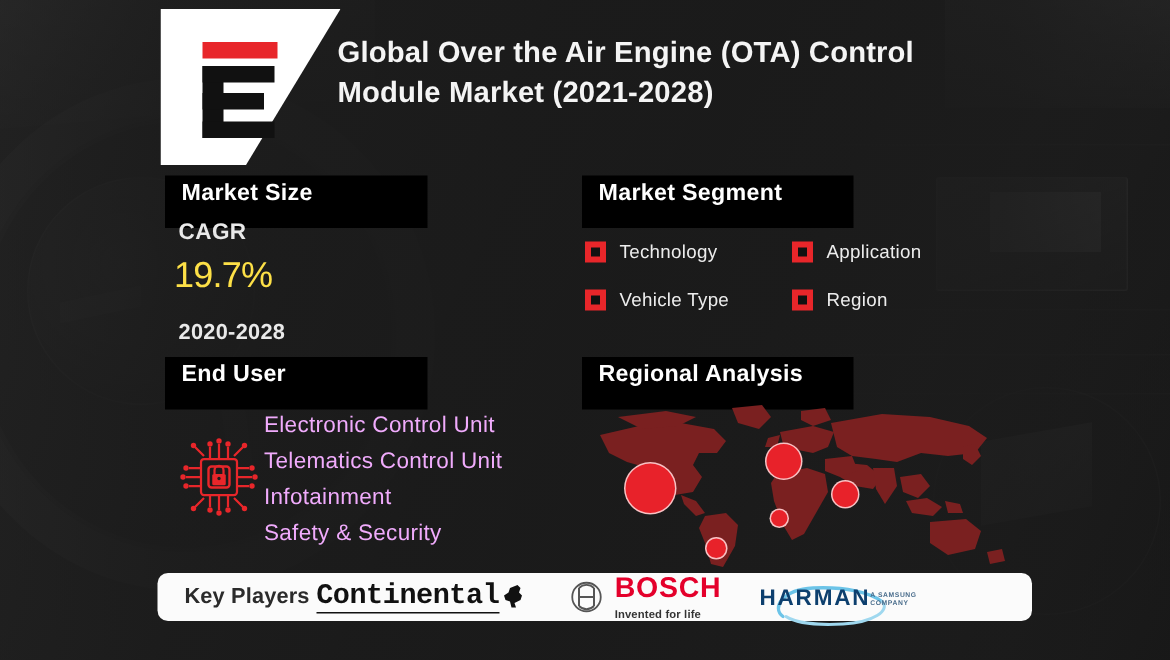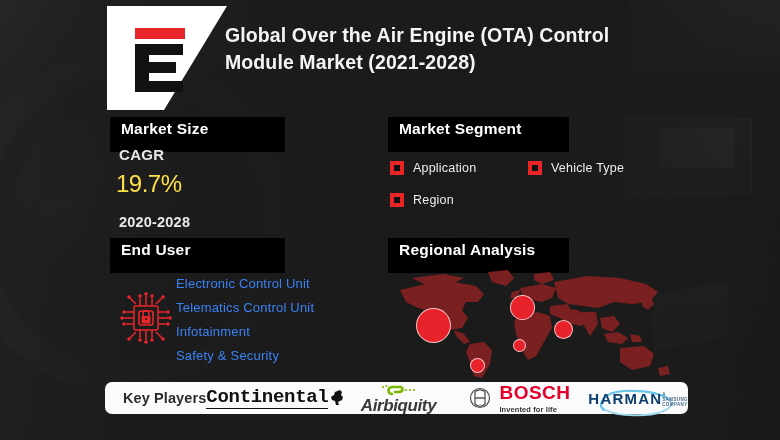--- a/index.html
+++ b/index.html
@@ -115,21 +115,21 @@
     width:14px;height:14px;background:#e8262a;
     display:flex;align-items:center;justify-content:center;flex:0 0 auto;
   }
   .seg-bullet i{display:block;width:6px;height:6px;background:#111;}
   .seg-label{color:#ededed;font-size:12.5px;letter-spacing:.2px;}
 
   
   .eu-icon{position:absolute;left:118px;top:290px;width:56px;height:56px;}
   .eu-list{position:absolute;left:176px;top:272px;}
   .eu-item{
-    color:#3b82f6;font-size:13px;letter-spacing:.2px;
+    color:#f0abfc;font-size:15px;letter-spacing:.2px;
     height:24px;line-height:24px;
   }
 
   
   .map-wrap{position:absolute;left:392px;top:268px;width:290px;height:112px;}
   .map-wrap svg{display:block;}
   .dot{position:absolute;border-radius:50%;background:#e8222a;border:1.5px solid rgba(255,255,255,.72);box-sizing:border-box;}
 
   
   .footer{
@@ -211,20 +211,26 @@
 
   <div class="title">Global Over the Air Engine (OTA) Control Module Market (2021-2028)</div>
 
   <div class="band" id="band-market-size">Market Size</div>
   <div class="cagr-label">CAGR</div>
   <div class="cagr-value">19.7%</div>
   <div class="cagr-years">2020-2028</div>
 
   <div class="band" id="band-market-segment">Market Segment</div>
   <div class="seg-grid">
+    <div class="seg-item">
+      <span class="seg-bullet">
+          <i></i>
+        </span>
+      <span class="seg-label">Technology</span>
+    </div>
     <div class="seg-item">
       <span class="seg-bullet">
           <i></i>
         </span>
       <span class="seg-label">Application</span>
     </div>
     <div class="seg-item">
       <span class="seg-bullet">
           <i></i>
         </span>
@@ -330,35 +336,20 @@
 
     <div class="logo-slot slot-continental">
       <div class="continental-wrap">
         <span class="continental-text">Continental</span>
         <svg width="16" height="20" viewBox="0 0 16 20">
           <path d="M11,2 L13,4 L12,7 L14,9 L13,12 L9,14 L10,17 L7,17 L6,13 L3,12 L2,9 L5,7 L6,4 Z" fill="#111"></path>
         </svg>
       </div>
     </div>
 
-    <div class="logo-slot slot-airbiquity">
-      <div class="airbiquity-wrap">
-        <svg width="58" height="14" viewBox="0 0 58 14">
-          <path d="M22,11 C20,11 18.5,9.5 18.5,7.5 C18.5,5.5 20,4 22.5,4 L30,4 C32,4 33,5.5 32.5,7 C32,8.5 30,9 28,9 L25,9" fill="none" stroke="#7ab800" stroke-width="2.6" stroke-linecap="round"></path>
-          <g fill="#7ab800">
-            <circle cx="13" cy="4" r="1.1"></circle>
-              <circle cx="16.5" cy="3" r="1.1"></circle>
-            <circle cx="36" cy="7" r="1.1"></circle>
-              <circle cx="40" cy="7" r="1.1"></circle>
-              <circle cx="44" cy="7" r="1.1"></circle>
-          </g>
-        </svg>
-        <span class="airbiquity-text">Airbiquity</span>
-      </div>
-    </div>
 
     <div class="logo-slot slot-bosch">
       <div class="bosch-wrap">
         <svg width="22" height="22" viewBox="0 0 22 22">
           <circle cx="11" cy="11" r="9.5" fill="none" stroke="#555" stroke-width="1.2"></circle>
           <path d="M6,5 L6,17 M16,5 L16,17 M6,11 L16,11" stroke="#555" stroke-width="1.3" fill="none"></path>
           <path d="M6,5 A7,7 0 0 1 16,5 M6,17 A7,7 0 0 0 16,17" stroke="#555" stroke-width="1.2" fill="none"></path>
         </svg>
         <div style="display:flex;flex-direction:column;align-items:flex-start;">
           <span class="bosch-text">BOSCH</span>

